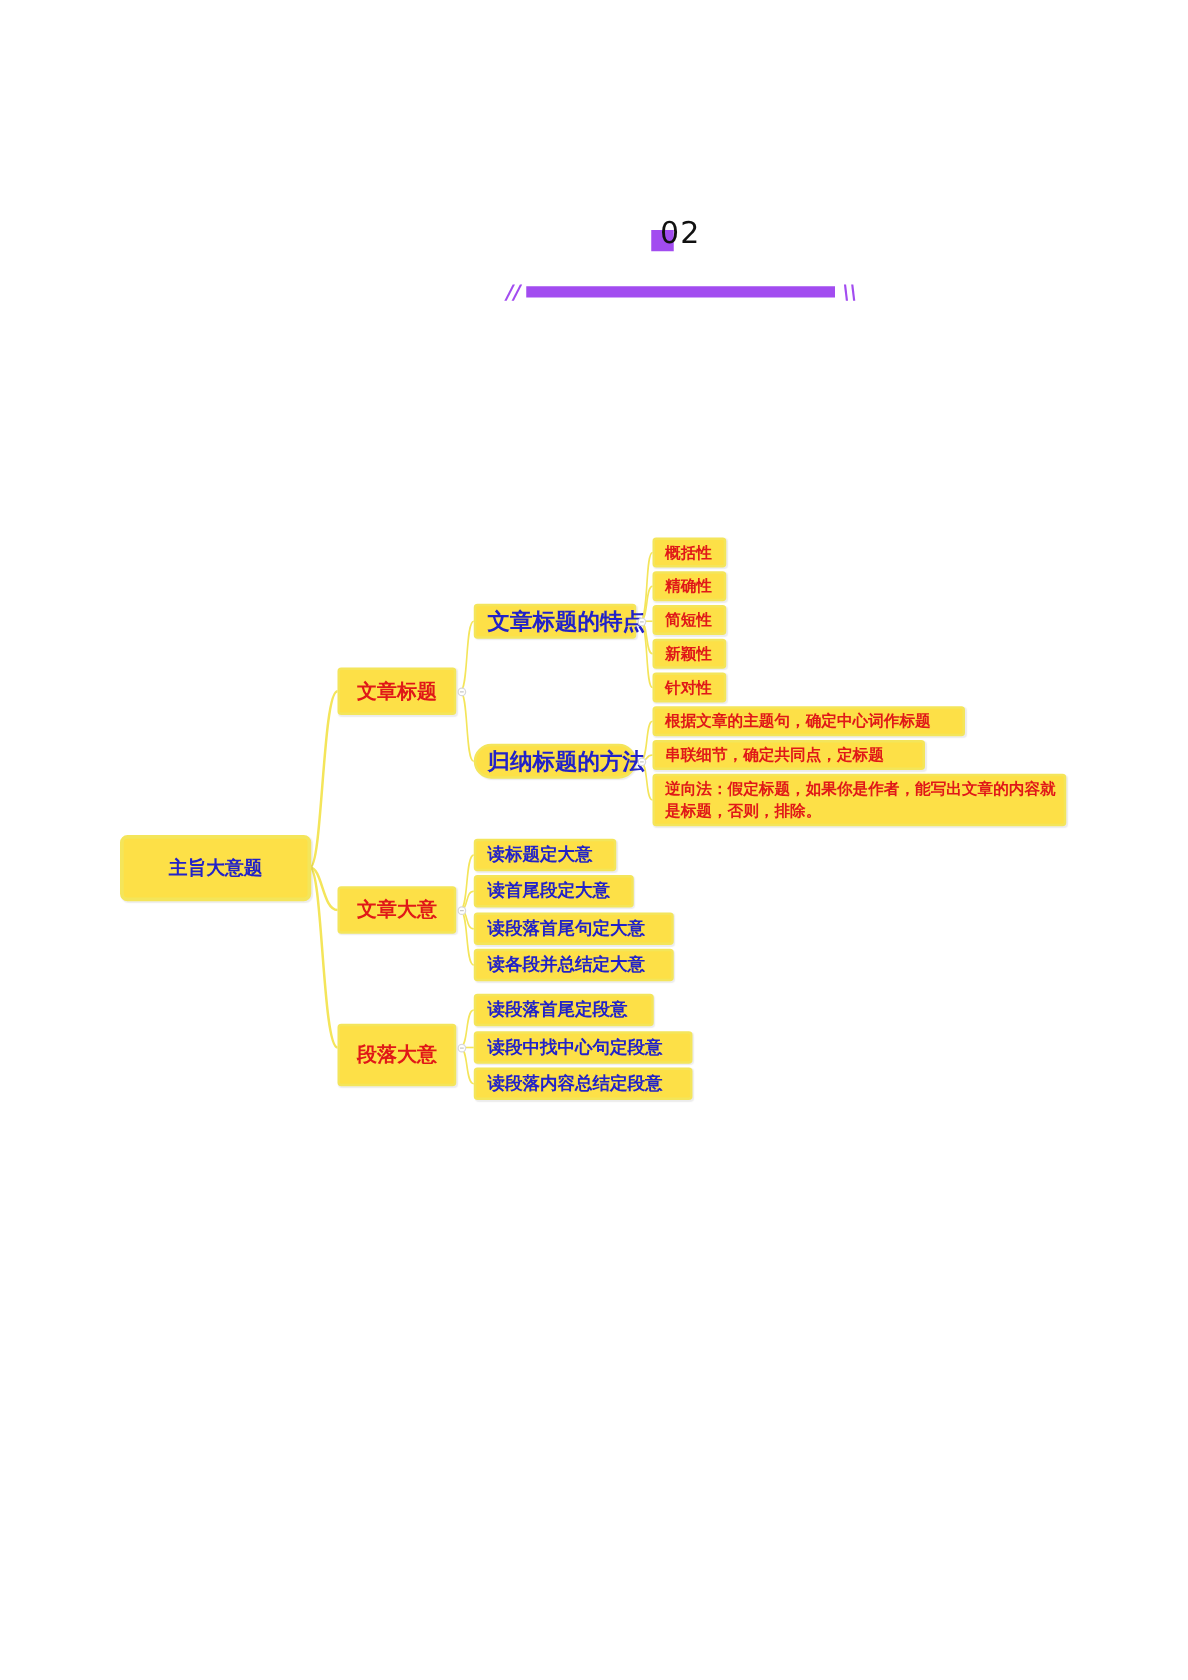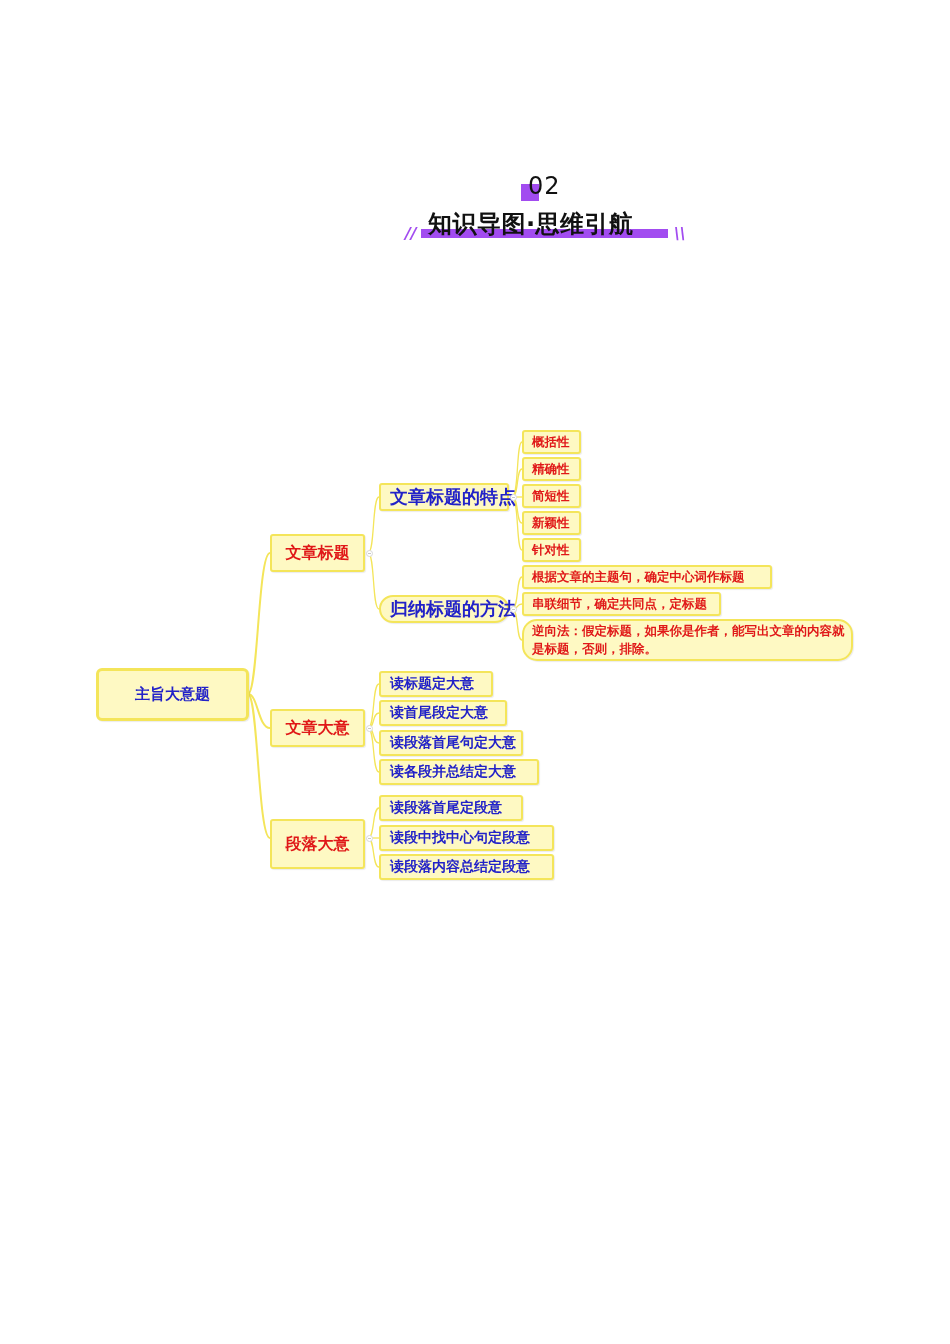--- a/index.html
+++ b/index.html
@@ -10,42 +10,41 @@
   .num { position: absolute; left: 528px; top: 166px; font-size: 24px; color: #111; letter-spacing: 1px;
          font-family: "DejaVu Sans", sans-serif; line-height: 40px; }
   .title-bar { position: absolute; left: 421px; top: 229px; width: 247px; height: 9px; background: #a24cf0; }
   .title { position: absolute; left: 428px; top: 207px; font-size: 24px; font-weight: bold; color: #111;
            line-height: 34px; letter-spacing: 0.5px; font-family: "DejaVu Sans", sans-serif; }
   .slash { position: absolute; top: 224px; font-size: 16px; color: #a24cf0; font-weight: bold; font-style: italic; }
 
   svg.links { position: absolute; left: 0; top: 0; width: 950px; height: 1344px; }
 
   .node { position: absolute; box-sizing: border-box; border: 2px solid #f4e55a; border-radius: 3px;
-          background: #fef9c3; font-weight: bold; display: flex; align-items: center;
+          background: #fde047; font-weight: bold; display: flex; align-items: center;
           box-shadow: 1px 1px 1px rgba(0,0,0,0.08); white-space: nowrap; }
   .root { border-width: 3px; border-radius: 6px; color: #2222c8; font-size: 15px; justify-content: center; }
   .l1 { color: #e01818; font-size: 16px; justify-content: center; }
   .l2 { color: #2222c8; font-size: 18px; padding-left: 9px; }
   .leaf-red { color: #e01818; font-size: 12.5px; padding-left: 8px; }
   .leaf-blue { color: #2222c8; font-size: 14px; padding-left: 9px; }
-  .wrap { white-space: normal; line-height: 18px; align-items: center; padding-right: 6px; border-radius: 15px; }
+  .wrap { white-space: normal; line-height: 18px; align-items: center; padding-right: 6px; }
 
   .collapse { position: absolute; width: 7px; height: 7px; border: 1px solid #d8d8d8; border-radius: 50%;
               background: #fff; box-sizing: border-box; }
   .collapse::after { content: ""; position: absolute; left: 1px; top: 2px; width: 3px; height: 1px; background: #c8c8c8; }
 </style>
 </head>
 <body>
 
 <div class="header">
   <div class="num-block"></div>
   <div class="num">02</div>
   <span class="slash" style="left:405px;">//</span>
   <div class="title-bar"></div>
-  <div class="title">知识导图·思维引航</div>
   <span class="slash" style="left:674px;">\\</span>
 </div>
 
 <svg class="links" xmlns="http://www.w3.org/2000/svg">
   <g fill="none" stroke="#f4e55a" stroke-width="2">
 
     <path d="M248 694 C258 694, 258 553, 270 553"></path>
     <path d="M248 694 C258 694, 258 728, 270 728"></path>
     <path d="M248 694 C258 694, 258 838, 270 838"></path>
   </g>
@@ -92,23 +91,23 @@
 <div class="node l2" style="left:379px; top:595px; width:130px; height:28px;border-radius:14px;">归纳标题的方法</div>
 <div class="collapse" style="left:510px; top:606px;"></div>
 
 <div class="node leaf-red" style="left:522px; top:430px; width:59px; height:24px;">概括性</div>
 <div class="node leaf-red" style="left:522px; top:457px; width:59px; height:24px;">精确性</div>
 <div class="node leaf-red" style="left:522px; top:484px; width:59px; height:24px;">简短性</div>
 <div class="node leaf-red" style="left:522px; top:511px; width:59px; height:24px;">新颖性</div>
 <div class="node leaf-red" style="left:522px; top:538px; width:59px; height:24px;">针对性</div>
 
 <div class="node leaf-red" style="left:522px; top:565px; width:250px; height:24px;">根据文章的主题句，确定中心词作标题</div>
-<div class="node leaf-red" style="left:522px; top:592px; width:199px; height:24px;">串联细节，确定共同点，定标题</div>
+<div class="node leaf-red" style="left:522px; top:592px; width:218px; height:24px;">串联细节，确定共同点，定标题</div>
 <div class="node leaf-red wrap" style="left:522px; top:619px; width:331px; height:42px;">逆向法：假定标题，如果你是作者，能写出文章的内容就是标题，否则，排除。</div>
 
 <div class="node leaf-blue" style="left:379px; top:671px; width:114px; height:26px;">读标题定大意</div>
 <div class="node leaf-blue" style="left:379px; top:700px; width:128px; height:26px;">读首尾段定大意</div>
-<div class="node leaf-blue" style="left:379px; top:730px; width:144px; height:26px;">读段落首尾句定大意</div>
+<div class="node leaf-blue" style="left:379px; top:730px; width:160px; height:26px;">读段落首尾句定大意</div>
 <div class="node leaf-blue" style="left:379px; top:759px; width:160px; height:26px;">读各段并总结定大意</div>
 
 <div class="node leaf-blue" style="left:379px; top:795px; width:144px; height:26px;">读段落首尾定段意</div>
 <div class="node leaf-blue" style="left:379px; top:825px; width:175px; height:26px;">读段中找中心句定段意</div>
 <div class="node leaf-blue" style="left:379px; top:854px; width:175px; height:26px;">读段落内容总结定段意</div>
 
 </body></html>

